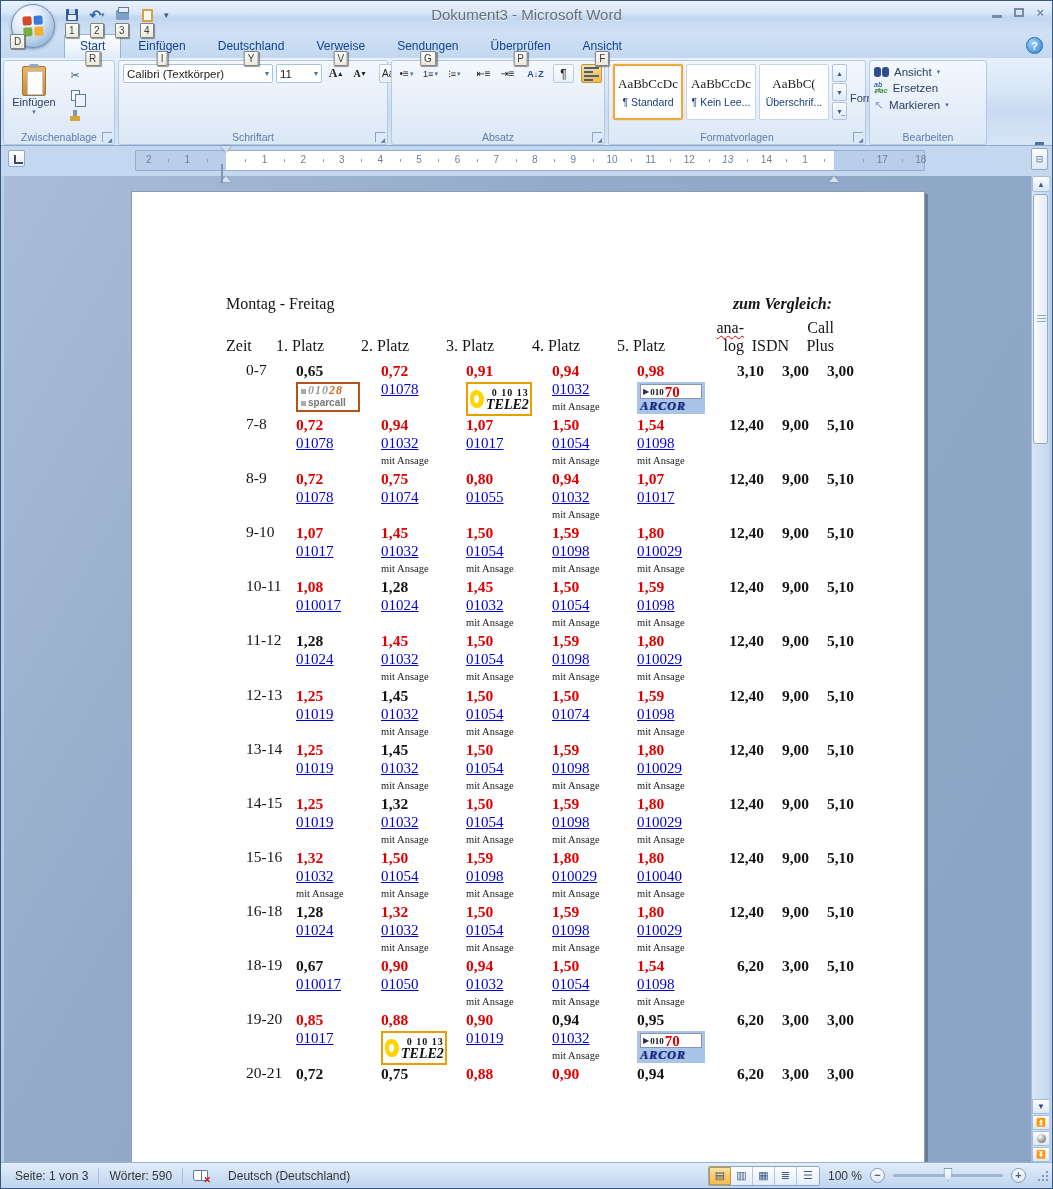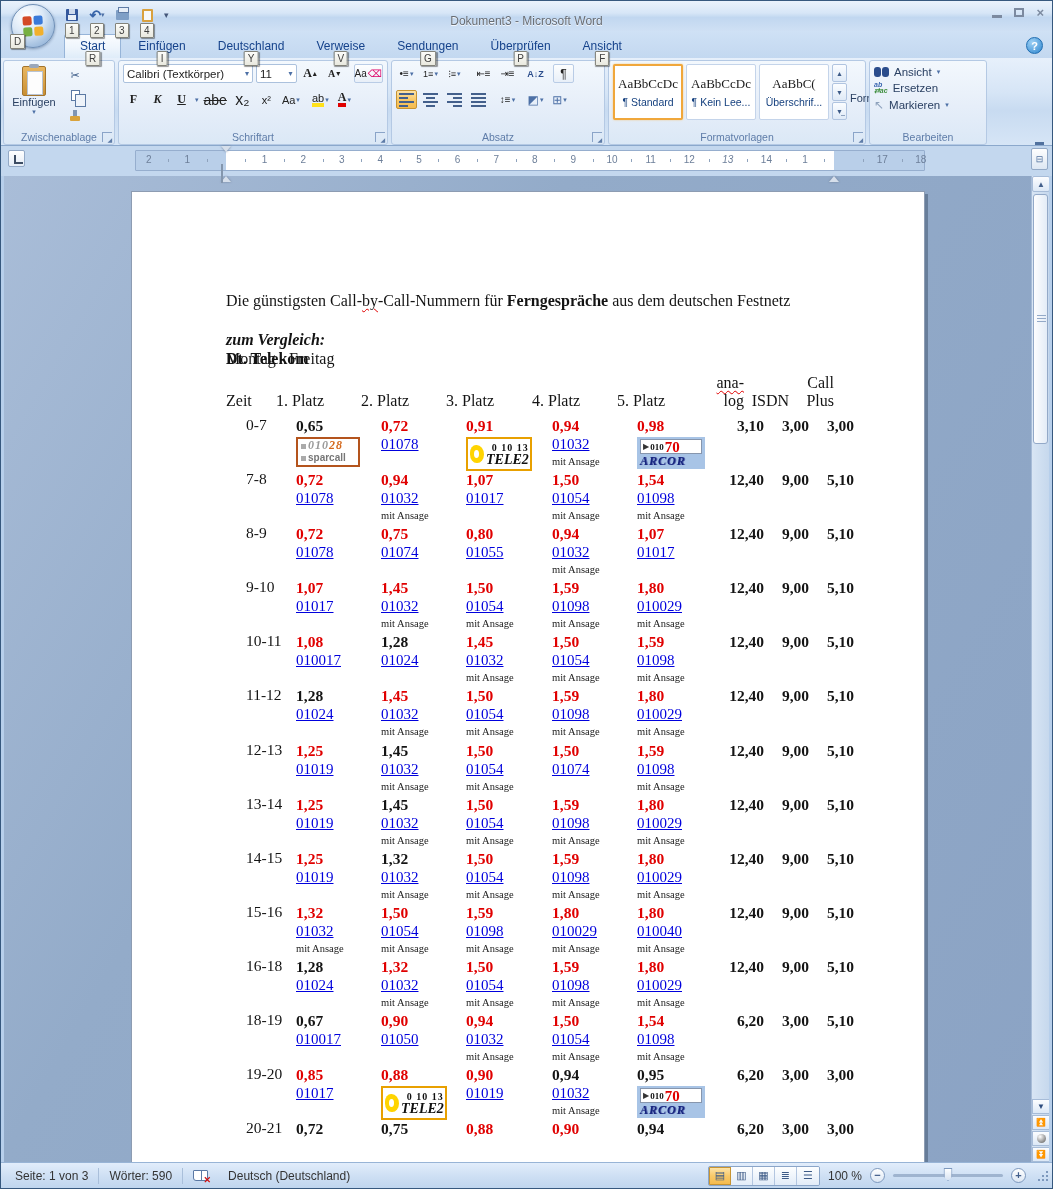--- a/index.html
+++ b/index.html
@@ -31,21 +31,21 @@
   .ico-save { width:12px; height:12px; background:#35589c; position:relative; border-radius:1px; }
   .ico-save::before { content:""; position:absolute; top:0; left:3px; width:6px; height:5px; background:#cdd9ec; }
   .ico-save::after { content:""; position:absolute; bottom:1px; left:2px; width:8px; height:5px; background:#e8eef7; }
   .ico-undo { color:#3864a8; font-size:14px; font-weight:bold; }
   .ico-print { width:13px; height:10px; background:#7f9fc6; border-radius:1px; position:relative; }
   .ico-print::before { content:""; position:absolute; top:-3px; left:2px; width:9px; height:4px; background:#e7eef7; border:1px solid #5f7ca6; }
   .ico-pasteqat { width:11px; height:13px; background:#d9a13f; border-radius:1px; position:relative; }
   .ico-pasteqat::before { content:""; position:absolute; top:2px; left:2px; width:7px; height:9px; background:#f6f9fc; }
   .qat-more { color:#44577a; font-size:9px; padding:0 3px; }
   .title-text { position:absolute; left:0; right:0; top:0; text-align:center; line-height:28px;
-    font-size:12px; color:#686d74; text-shadow:0 1px 0 rgba(255,255,255,.8);margin-top:6px; }
+    font-size:15px; color:#686d74; text-shadow:0 1px 0 rgba(255,255,255,.8); }
   .win-controls { position:absolute; right:8px; top:5px; display:flex; gap:12px; align-items:center; z-index:35; }
   .win-btn { color:#7c8aa0; font-size:13px; line-height:13px; font-weight:bold; }
   .win-min { width:10px; height:3px; background:#7c8aa0; margin-top:8px; }
   .win-max { width:10px; height:9px; border:2px solid #7c8aa0; }
 
   
   .tabrow { height:27px; flex:0 0 auto; position:relative; display:flex; align-items:flex-end;
     padding-left:62px; background:linear-gradient(#cfe1f5,#c3d8f0); }
   .tab { position:relative; margin:0 1px; padding:0 15px; line-height:23px; font-size:12px;
     color:#15428b; border-radius:3px 3px 0 0; }
@@ -78,21 +78,21 @@
   .clip-mini { display:flex; flex-direction:column; gap:3px; padding-top:3px; }
   .mini-btn { width:22px; height:17px; display:flex; align-items:center; justify-content:center;
     border-radius:2px; font-size:11px; color:#3a5a85; }
   .ico-copy { width:9px; height:11px; border:1px solid #5b79a4; background:#fff; position:relative; }
   .ico-copy::after { content:""; position:absolute; left:3px; top:3px; width:9px; height:11px; border:1px solid #5b79a4; background:#eef3fa; }
   .ico-brush { width:12px; height:12px; position:relative; }
   .ico-brush::before { content:""; position:absolute; left:1px; top:6px; width:10px; height:5px; background:#d9a33c; border-radius:1px; }
   .ico-brush::after { content:""; position:absolute; left:4px; top:0; width:4px; height:6px; background:#8096b4; }
 
   .g-font { width:270px; }
-  .fontrows { display:flex; flex-direction:column; gap:7px; }
+  .fontrows { display:flex; gap:7px; }
   .frow { display:flex; align-items:center; gap:3px; }
   .combo { background:#fff; border:1px solid #abc1dd; border-radius:2px; height:19px; font-size:11.5px;
     color:#222; display:flex; align-items:center; padding:0 3px; gap:4px; }
   .combo .arr { font-size:8px; color:#4d70a6; margin-left:auto; }
   .sbtn { min-width:21px; height:19px; display:flex; align-items:center; justify-content:center;
     border-radius:2px; font-size:12px; color:#222; gap:1px; padding:0 2px; }
   .sup { font-size:8px; vertical-align:super; }
   .serifb { font-family:"Liberation Serif",serif; font-weight:bold; }
   .u-under { text-decoration:underline; }
   .u-strike { text-decoration:line-through; }
@@ -160,21 +160,21 @@
     background:linear-gradient(120deg, #a9bdd8 0%, #93abc9 35%, #8ba3c4 100%);
     border-left:3px solid #b7cfeb; border-right:3px solid #b7cfeb; }
   .page { position:absolute; left:127px; top:15px; width:794px; height:1100px; background:#fff;
     border:1px solid #8d9cb2; box-shadow:3px 3px 0 rgba(55,75,100,.45); overflow:hidden; }
   .pagecontent { padding:99px 92px 0 94px; font-family:"Liberation Serif",serif; font-size:16px; color:#141414; }
   .spell { text-decoration:underline wavy #e00000 1px; text-underline-offset:2px; }
   .intro { margin:0 0 19px 0; line-height:20px; }
   .subtitle { font-style:italic; line-height:19.5px; margin:0; }
   .red { color:#e00000; }
   .compare-wrap { position:relative; margin-top:3px; line-height:19px; }
-  .compare { text-align:left; }
+  .compare { text-align:right; }
   .cmp1 { font-weight:bold; font-style:italic; }
   .cmp2 { font-weight:bold; }
   .days { position:absolute; left:0; bottom:0; }
   .grid9 { display:grid; grid-template-columns:50px 85px 85px 86px 85px 82px 45px 45px 45px; }
   .thead { margin-top:6px; line-height:17.5px; align-items:end; }
   .thead .hl { text-align:left; } .thead .hr { text-align:right; }
   .tbody { margin-top:7px; }
   .trow { height:54.1px; align-items:start;margin-left:20px; }
   .t-time { font-size:15.5px; }
   .price { font-weight:bold; font-size:15.5px; line-height:19px; color:#141414; }
@@ -521,27 +521,25 @@
       <span class="ind-marker" style="left:693px;top:8px"><span class="tri-up"></span></span>
     </div>
     <span class="split-handle"></span>
     <span class="ruler-toggle">⊟</span>
   </div>
 
   <div class="docarea">
     <div class="page">
       <div class="pagecontent">
 
-        <p class="intro"><span>Die günstigsten Call-</span><span class="spell">by</span><span>-Call-Nummern  für </span><b>Ferngespräche</b><span> aus dem deutschen Festnetz</span></p>
 
 
         <div class="compare-wrap">
           <div class="compare">
             <div class="cmp1">zum Vergleich:</div>
-            <div class="cmp2">Dt. Telekom</div>
           </div>
           <span class="days">Montag - Freitag</span>
         </div>
 
         <div class="grid9 thead">
           <div class="hl">Zeit</div>
           <div class="hl">1. Platz</div>
           <div class="hl">2. Platz</div>
           <div class="hl">3. Platz</div>
           <div class="hl">4. Platz</div>

